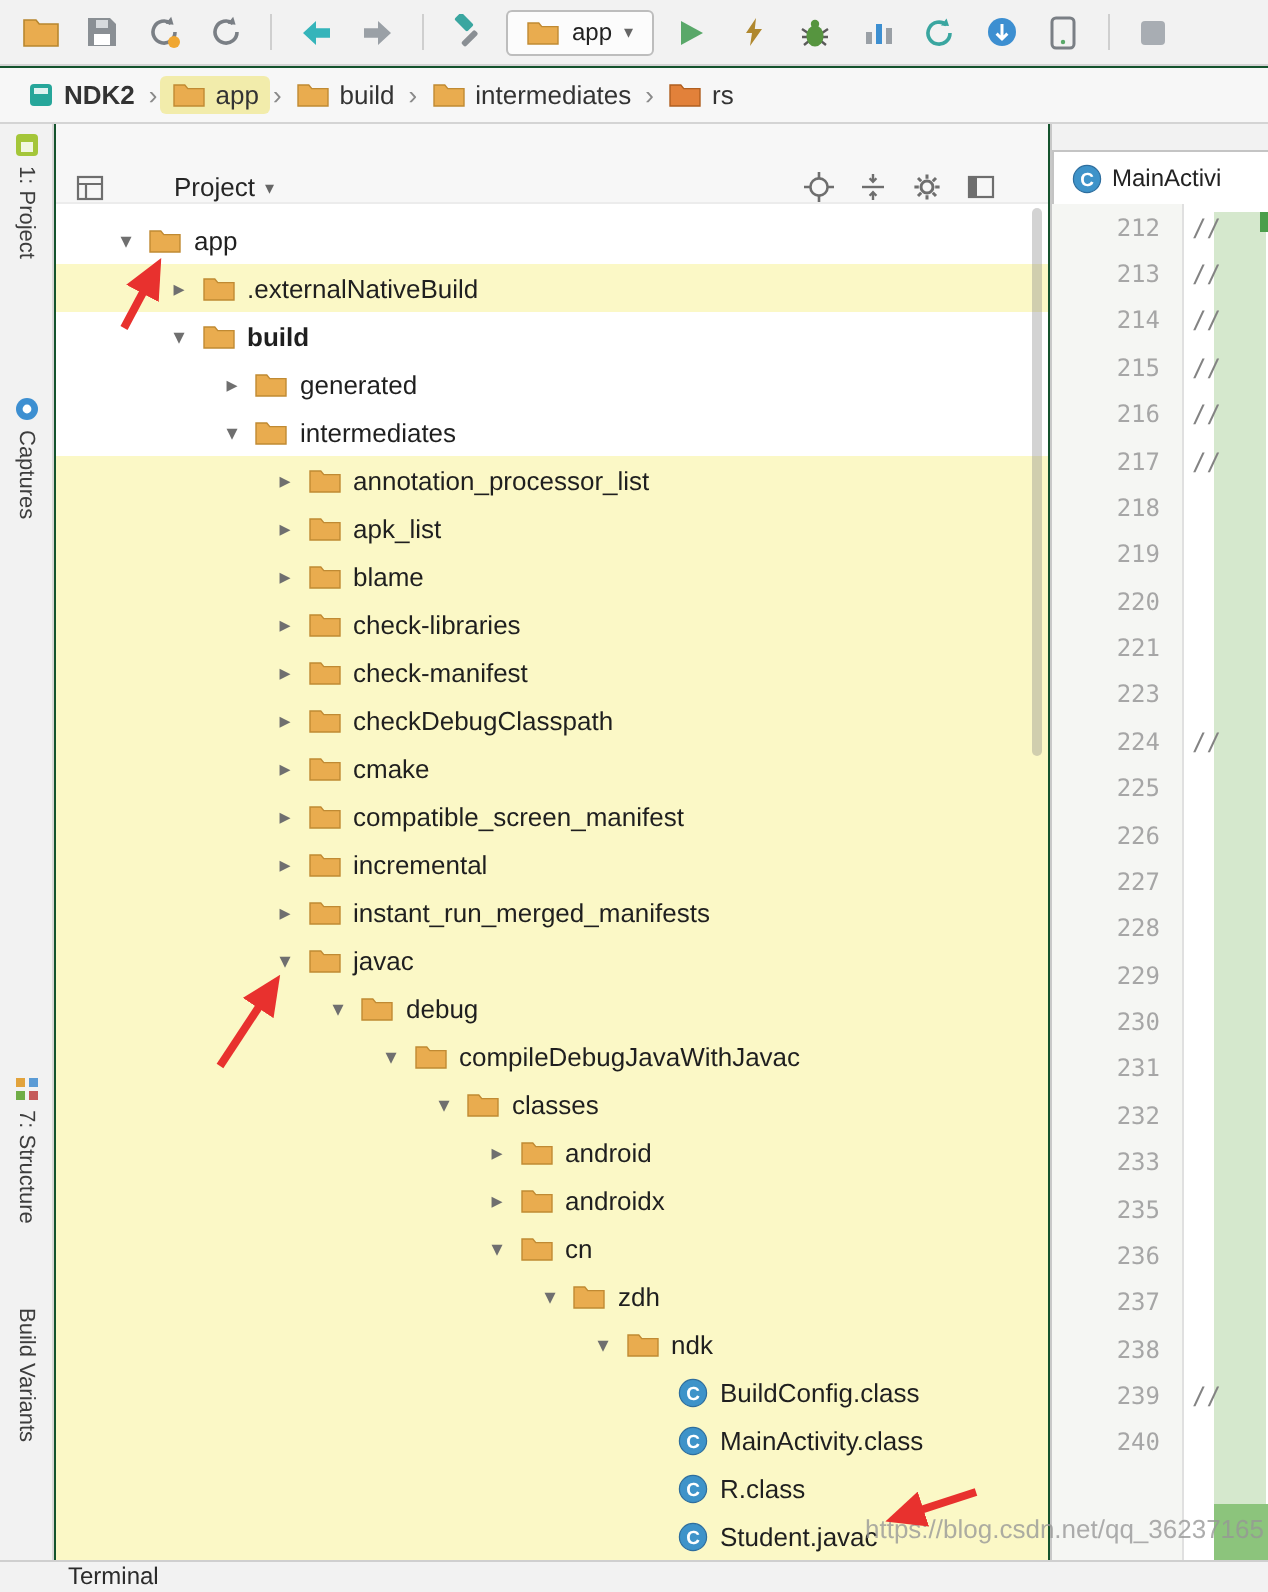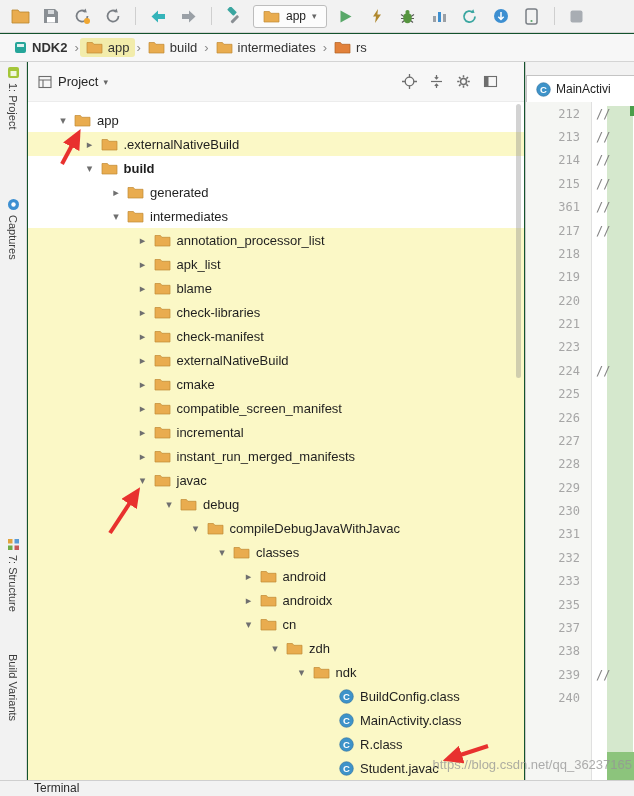--- a/index.html
+++ b/index.html
@@ -29,22 +29,22 @@
   
   .stripe{position:absolute;left:0;top:62px;width:27px;height:718px;background:#f2f2f2;
           border-right:1px solid #d8d8d8;box-sizing:border-box;}
   .stripe-item{position:absolute;left:0;width:26px;display:flex;flex-direction:column;
                align-items:center;gap:4px;}
   .stripe-label{writing-mode:vertical-rl;font-size:11px;color:#3d3d3d;white-space:nowrap;}
 
   
   .panel{position:absolute;left:28px;top:62px;width:496px;height:718px;background:#fff;}
   .panel-header{position:absolute;left:0;top:0;width:100%;height:40px;background:#f7f7f7;
-                display:flex;align-items:center;padding:0 10px;box-sizing:border-box;
-                font-size:13px;color:#262626;border-bottom:1px solid #ececec;}
+                display:flex;align-items:flex-end;padding:0 10px;box-sizing:border-box;
+                font-size:13px;color:#262626;border-bottom:1px solid #ececec;gap:29px;}
   .ph-title{display:flex;align-items:center;gap:5px;margin-left:6px;}
   .ph-caret{font-size:9px;color:#666;}
   .header-icons{margin-left:auto;display:flex;gap:12px;align-items:center;margin-right:16px;}
   .hd-ic{display:flex;align-items:center;}
 
   .tree{position:absolute;left:0;top:40px;width:100%;height:678px;overflow:hidden;
         font-size:13px;color:#1f1f1f;padding-top:6px;box-sizing:border-box;}
   .row{height:24px;display:flex;align-items:center;box-sizing:border-box;}
   .row.yellow{background:#fbf8c6;}
   .chev{width:22px;text-align:center;color:#6f6f6f;font-size:11px;flex:none;}
@@ -406,21 +406,21 @@
           </span>
           <span class="lbl">check-manifest</span>
         </div>
         <div class="row yellow" style="padding-left: 103.5px;">
           <span class="chev">▸</span>
           <span class="ic">
             <svg width="17" height="13" viewBox="0 0 17 13">
               <path d="M1 1.5h5.4l1.5 1.8H16V12H1Z" fill="#E9AC4F" stroke="#C08A33" stroke-width="0.7"></path>
             </svg>
           </span>
-          <span class="lbl">externalNativeBuild</span>
+          <span class="lbl">checkDebugClasspath</span>
         </div>
         <div class="row yellow" style="padding-left: 103.5px;">
           <span class="chev">▸</span>
           <span class="ic">
             <svg width="17" height="13" viewBox="0 0 17 13">
               <path d="M1 1.5h5.4l1.5 1.8H16V12H1Z" fill="#E9AC4F" stroke="#C08A33" stroke-width="0.7"></path>
             </svg>
           </span>
           <span class="lbl">cmake</span>
         </div>
@@ -604,21 +604,21 @@
           </div>
           <div class="ed-line">
             <span class="lnum">214</span>
             <span class="code">//</span>
           </div>
           <div class="ed-line">
             <span class="lnum">215</span>
             <span class="code">//</span>
           </div>
           <div class="ed-line">
-            <span class="lnum">361</span>
+            <span class="lnum">216</span>
             <span class="code">//</span>
           </div>
           <div class="ed-line">
             <span class="lnum">217</span>
             <span class="code">//</span>
           </div>
           <div class="ed-line">
             <span class="lnum">218</span>
             <span class="code"></span>
           </div>
@@ -673,20 +673,24 @@
           <div class="ed-line">
             <span class="lnum">232</span>
             <span class="code"></span>
           </div>
           <div class="ed-line">
             <span class="lnum">233</span>
             <span class="code"></span>
           </div>
           <div class="ed-line">
             <span class="lnum">235</span>
+            <span class="code"></span>
+          </div>
+          <div class="ed-line">
+            <span class="lnum">236</span>
             <span class="code"></span>
           </div>
           <div class="ed-line">
             <span class="lnum">237</span>
             <span class="code"></span>
           </div>
           <div class="ed-line">
             <span class="lnum">238</span>
             <span class="code"></span>
           </div>

